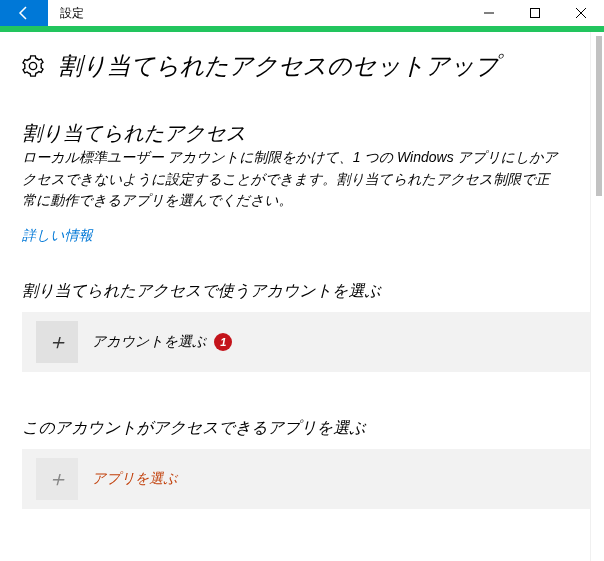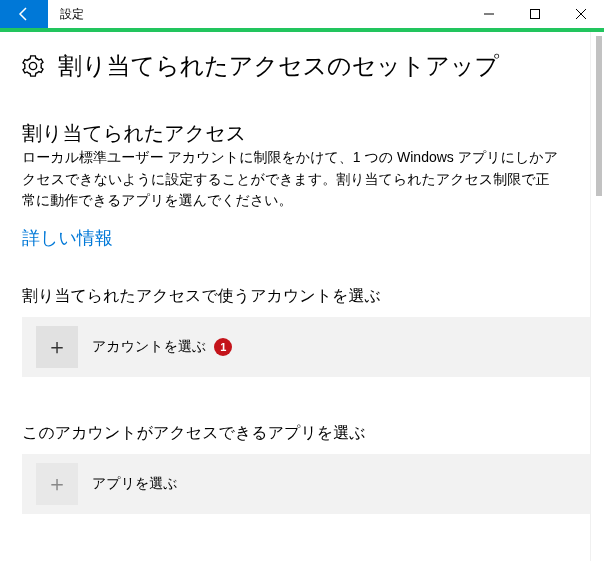--- a/index.html
+++ b/index.html
@@ -9,21 +9,21 @@
     color: #000;
     width: 604px;
     height: 561px;
     overflow: hidden;
     position: relative;
   }
   .titlebar {
     height: 32px;
     display: flex;
     align-items: stretch;
-    border-bottom: 4px solid #22c55e;
+    border-bottom: 6px solid #22c55e;
   }
   .back-btn {
     width: 48px;
     background: #0078d7;
     display: flex;
     align-items: center;
     justify-content: center;
     color: #fff;
   }
   .back-btn svg { width: 16px; height: 16px; }
@@ -40,20 +40,21 @@
     display: flex;
     align-items: center;
     justify-content: center;
   }
   .win-btn svg { width: 10px; height: 10px; }
   .content {
     padding: 18px 10px 0 22px;
     height: calc(100% - 32px);
     overflow-y: auto;
     position: relative;
+    font-style: italic;
   }
   .page-header {
     display: flex;
     align-items: center;
     gap: 14px;
     margin-bottom: 38px;
   }
   .gear-icon { width: 22px; height: 22px; color:#000; }
   .page-title {
     font-size: 24px;
@@ -64,21 +65,21 @@
     font-weight: 400;
   }
   .body-text {
     font-size: 14px;
     line-height: 1.55;
     margin-bottom: 14px;
     max-width: 540px;
   }
   .link {
     color: #0078d7;
-    font-size: 18px;
+    font-size: 14px;
     margin-bottom: 18px;
     display: inline-block;
     cursor: pointer;
   }
   .subhead {
     font-size: 16px;
     margin-top: 18px;
     margin-bottom: 10px;
   }
   .picker {
@@ -99,21 +100,21 @@
     justify-content: center;
     margin: 0 14px;
     font-size: 22px;
     font-weight: 300;
     color: #333;
   }
   .picker.disabled .plus-box { color:#888; background:#e8e8e8; }
   .picker .picker-label {
     font-size: 14px;
   }
-  .picker.disabled .picker-label { color:#000000; }
+  .picker.disabled .picker-label { color:#c2410c; }
   .badge {
     width: 18px;
     height: 18px;
     border-radius: 50%;
     background: #c4141b;
     color: #fff;
     font-size: 11px;
     display: inline-flex;
     align-items: center;
     justify-content: center;

